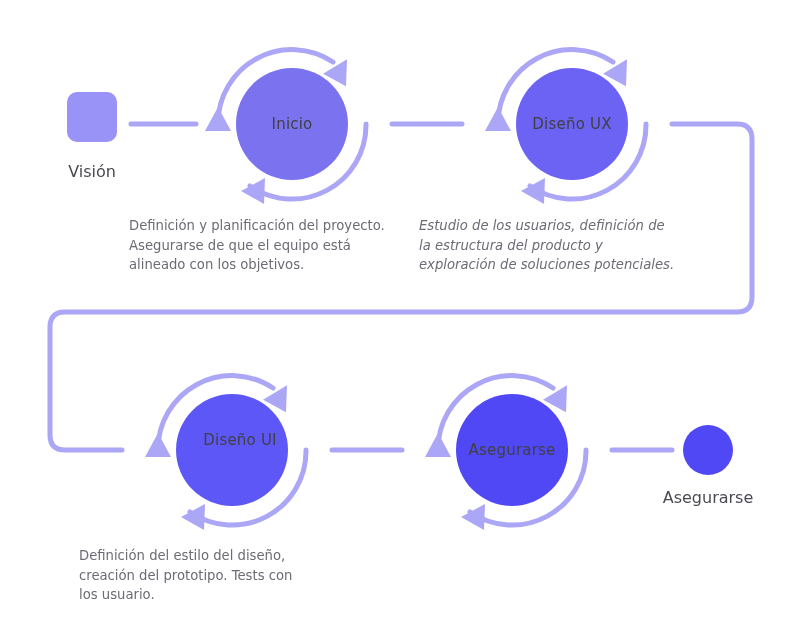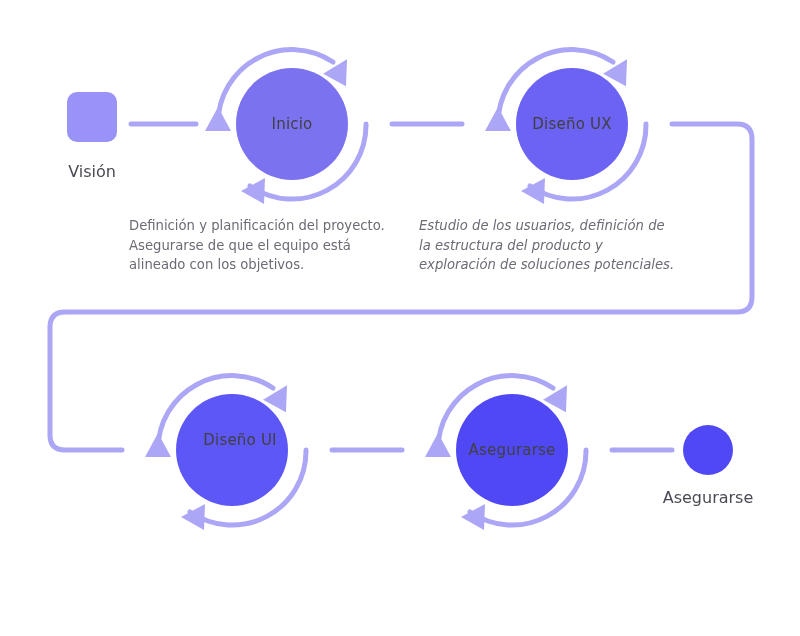--- a/index.html
+++ b/index.html
@@ -124,14 +124,17 @@
 
   <div class="outer-label" style="left:92px;top:162px;">Visión</div>
   <div class="outer-label" style="left:708px;top:488px;">Asegurarse</div>
 
   <div class="caption" style="left:279px;top:216px;width:300px;">Definición y planificación del proyecto.
 Asegurarse de que el equipo está
 alineado con los objetivos.</div>
   <div class="caption" style="left:579px;top:216px;width:320px;font-style:italic;">Estudio de los usuarios, definición de
 la estructura del producto y
 exploración de soluciones potenciales.</div>
+  <div class="caption" style="left:229px;top:546px;width:300px;">Definición del estilo del diseño,
+creación del prototipo. Tests con
+los usuario.</div>
 
 </div>
 
 </body></html>

